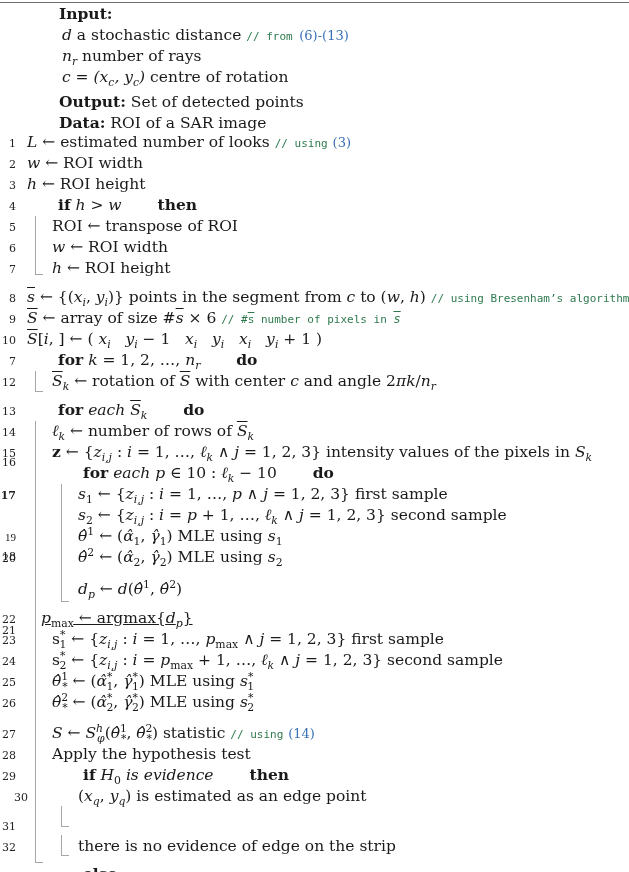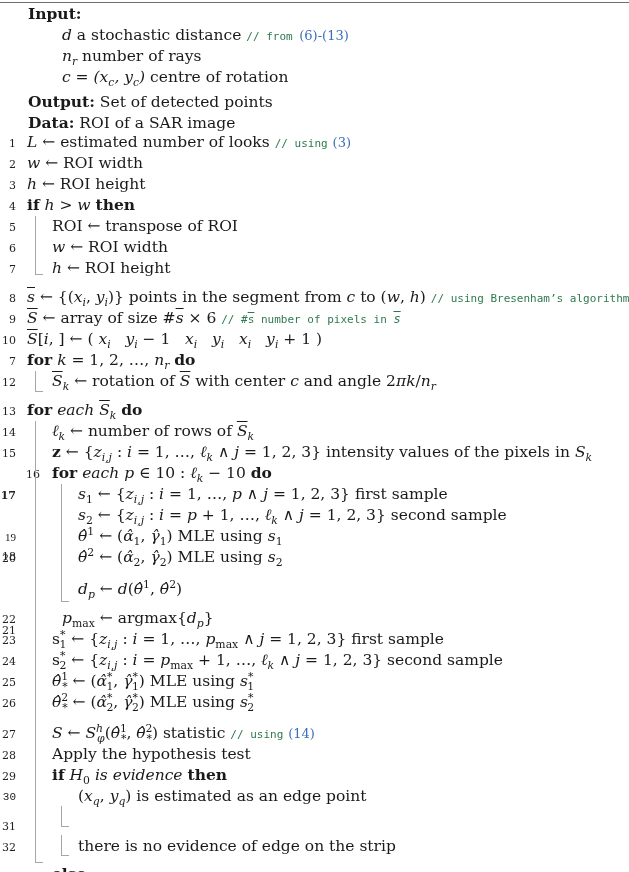--- a/index.html
+++ b/index.html
@@ -1,21 +1,21 @@
 <!DOCTYPE html>
 <html><head>
   <meta charset="utf-8">
   <style>
     html, body { margin: 0; padding: 0; background: #ffffff; }
     body { width: 629px; height: 872px; position: relative; overflow: hidden;
            font-family: "DejaVu Serif", "Liberation Serif", serif; color: #1a1a1a; }
     .toprule { position: absolute; left: 0; top: 2px; width: 629px; height: 1px; background: #6e6e6e; }
     .line { position: absolute; height: 20px; line-height: 20px; font-size: 15.5px; white-space: nowrap; }
     .num { position: absolute; width: 16px; text-align: right; font-size: 11px; height: 20px; line-height: 21px; color: #222; }
-    .kw { font-weight: bold; }
+    .kw { font-weight: bold; margin-left: 31px; }
     .m { font-style: italic; }
     .it { font-style: italic; }
     .cm { font-family: "DejaVu Sans Mono", "Liberation Mono", monospace; font-size: 11px; color: #2e7a4e; }
     .ref { color: #3a6fb5; font-size: 13px; }
     .cmm { color: #2e7a4e; font-style: italic; font-size: 12px; }
     .vbar { position: absolute; width: 1px; background: #a6a6a6; }
     .hbar { position: absolute; height: 1px; background: #a6a6a6; }
     sub, sup { font-size: 70%; line-height: 0; }
     .bar-acc { text-decoration: overline; }
     .bold-z { font-weight: bold; font-style: normal; }
@@ -52,35 +52,35 @@
 <div class="num" style="left:0; top:238px;">6</div>
 <div class="num" style="left:0; top:259px;">7</div>
 <div class="num" style="left:0; top:288px;">8</div>
 <div class="num" style="left:0; top:309px;">9</div>
 <div class="num" style="left:0; top:330px;">10</div>
 <div class="num" style="left:0; top:351px;">7</div>
 <div class="num" style="left:0; top:372px;">12</div>
 <div class="num" style="left:0; top:401px;">13</div>
 <div class="num" style="left:0; top:422px;">14</div>
 <div class="num" style="left:0; top:443px;">15</div>
-<div class="num" style="left:0; top:464px;padding-left:24px;">16</div>
+<div class="num" style="left:0; top:452px;">16</div>
 <div class="num" style="left:0; top:485px;font-weight:bold;">17</div>
 <div class="num" style="left:0; top:506px;margin-top:40px;">18</div>
 <div class="num" style="left:0; top:527px;font-family:Liberation Serif, serif;">19</div>
 <div class="num" style="left:0; top:548px;">20</div>
 <div class="num" style="left:0; top:580px;margin-top:40px;">21</div>
 <div class="num" style="left:0; top:609px;">22</div>
 <div class="num" style="left:0; top:630px;">23</div>
 <div class="num" style="left:0; top:651px;">24</div>
 <div class="num" style="left:0; top:672px;">25</div>
 <div class="num" style="left:0; top:693px;">26</div>
 <div class="num" style="left:0; top:724px;">27</div>
 <div class="num" style="left:0; top:745px;">28</div>
 <div class="num" style="left:0; top:766px;">29</div>
-<div class="num" style="left:0; top:787px;font-family:Liberation Mono, monospace;">30</div>
+<div class="num" style="left:12px; top:787px;">30</div>
 <div class="num" style="left:0; top:816px;">31</div>
 <div class="num" style="left:0; top:837px;">32</div>
 
 <div class="vbar" style="left:35px; top:216px; height:58px;"></div>
 <div class="hbar" style="left:35px; top:274px; width:8px;"></div>
 <div class="vbar" style="left:35px; top:371px; height:20px;"></div>
 <div class="hbar" style="left:35px; top:391px; width:8px;"></div>
 <div class="vbar" style="left:35px; top:421px; height:441px;"></div>
 <div class="hbar" style="left:35px; top:862px; width:8px;"></div>
 <div class="vbar" style="left:61px; top:484px; height:117px;"></div>
@@ -159,21 +159,21 @@
 </div>
 
 <div class="line" style="left:78px; top:547px;">
   <span class="m">θ̂</span><sup>2</sup> ← (<span class="m">α̂</span><sub>2</sub>, <span class="m">γ̂</span><sub>2</sub>) MLE using <span class="m">s</span><sub>2</sub>
 </div>
 
 <div class="line" style="left:78px; top:579px;">
   <span class="m">d<sub>p</sub></span> ← <span class="m">d</span>(<span class="m">θ̂</span><sup>1</sup>, <span class="m">θ̂</span><sup>2</sup>)
 </div>
 
-<div class="line" style="left:62px; top:608px;">
+<div class="line" style="left:41px; top:608px;text-decoration:underline;">
   <span class="m">p</span><sub>max</sub> ← argmax{<span class="m">d<sub>p</sub></span>}
 </div>
 
 <div class="line" style="left:52px; top:629px;">
   s<sup>*</sup><sub style="margin-left:-6px;">1</sub> ← {<span class="m">z<sub>i,j</sub></span> : <span class="m">i</span> = 1, …, <span class="m">p</span><sub>max</sub> ∧ <span class="m">j</span> = 1, 2, 3} first sample
 </div>
 
 <div class="line" style="left:52px; top:650px;">
   s<sup>*</sup><sub style="margin-left:-6px;">2</sub> ← {<span class="m">z<sub>i,j</sub></span> : <span class="m">i</span> = <span class="m">p</span><sub>max</sub> + 1, …, <span class="m">ℓ<sub>k</sub></span> ∧ <span class="m">j</span> = 1, 2, 3} second sample
 </div>

